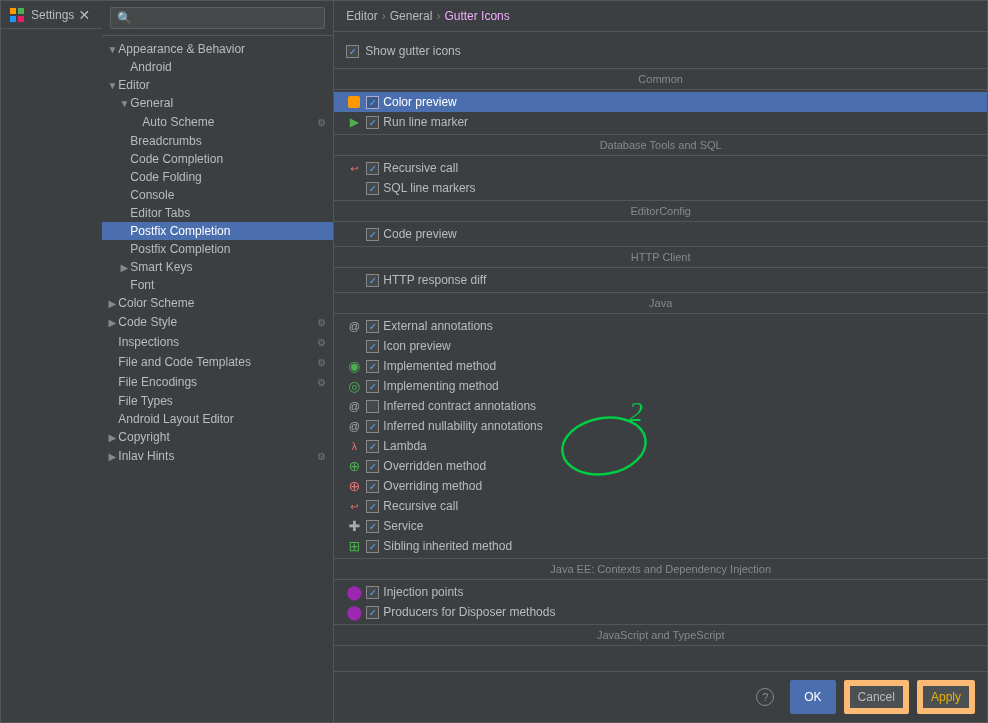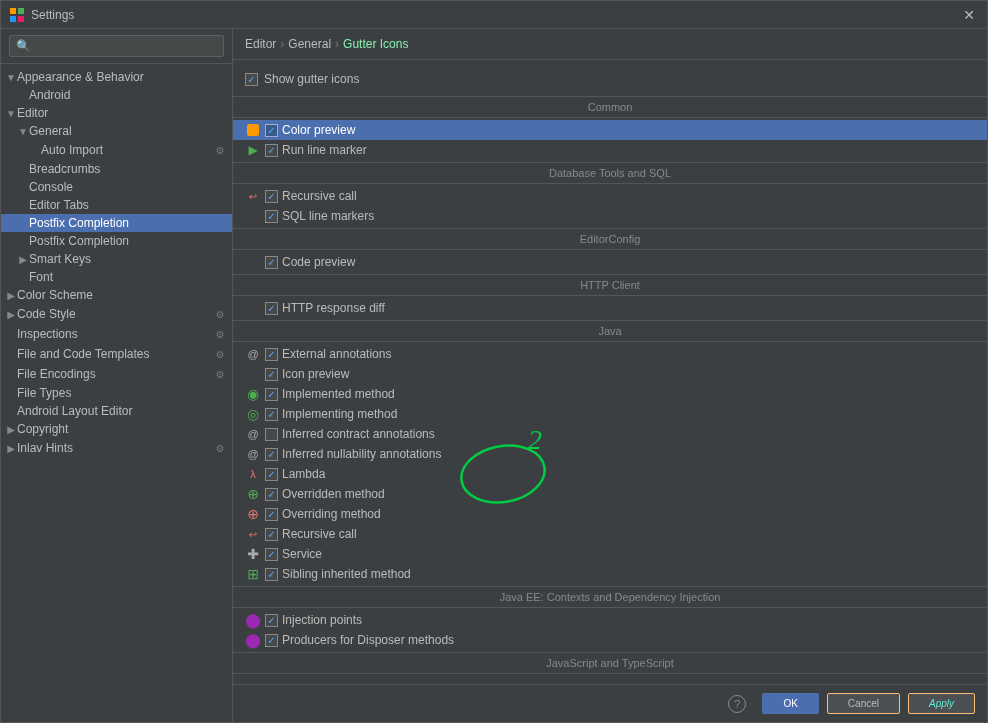--- a/index.html
+++ b/index.html
@@ -10,21 +10,21 @@
       color: #bbbbbb;
       width: 988px;
       height: 723px;
       overflow: hidden;
     }
     .window {
       width: 988px;
       height: 723px;
       background: #3c3f41;
       display: flex;
-      flex-direction: column;
+      flex-direction: row;
       border: 1px solid #555;
     }
     .title-bar {
       background: #3c3f41;
       height: 28px;
       display: flex;
       align-items: center;
       padding: 0 8px;
       border-bottom: 1px solid #555;
       user-select: none;
@@ -123,21 +123,21 @@
     .breadcrumb {
       padding: 8px 12px;
       font-size: 12px;
       color: #bbbbbb;
       border-bottom: 1px solid #555;
       display: flex;
       align-items: center;
       gap: 4px;
     }
     .breadcrumb-sep { color: #777; }
-    .breadcrumb-active { color: #86efac; font-weight: 500; }
+    .breadcrumb-active { color: #f0abfc; font-weight: 500; }
     .settings-content {
       flex: 1;
       overflow-y: auto;
       padding: 8px 0;
       background: #3c3f41;
     }
     .settings-content::-webkit-scrollbar { width: 8px; }
     .settings-content::-webkit-scrollbar-track { background: #3c3f41; }
     .settings-content::-webkit-scrollbar-thumb { background: #666; border-radius: 4px; }
     .show-gutter-row {
@@ -197,37 +197,36 @@
     .bottom-bar {
       display: flex;
       align-items: center;
       justify-content: flex-end;
       padding: 8px 12px;
       border-top: 1px solid #555;
       background: #3c3f41;
       gap: 8px;
     }
     .btn {
-      padding: 4px 20px;
-      font-size: 10px;
+      padding: 4px 8px;
+      font-size: 12px;
       cursor: pointer;
       border-radius: 2px;
-      border: 1px solid #fdba74;
+      border: 6px solid #fdba74;
       background: #4c5052;
       color: #bbbbbb;
     }
     .btn.primary {
       background: #4b6eaf;
       border-color: #4b6eaf;
       color: white;
     }
     .btn.disabled {
-      color: #5eead4;
+      color: #eab308;
       cursor: default;
-      font-style: italic;
     }
     .status-bar {
       height: 22px;
       background: #3c3f41;
       border-top: 1px solid #444;
       display: flex;
       align-items: center;
       padding: 0 8px;
       font-size: 11px;
       color: #888;
@@ -302,31 +301,39 @@
 
         <div class="tree-item">
           <span class="indent" style="width:16px"></span>
           <span class="arrow">▼</span>
           <span class="item-label">General</span>
         </div>
 
         <div class="tree-item">
           <span class="indent" style="width:28px"></span>
           <span class="arrow"></span>
-          <span class="item-label">Auto Import</span>
+          <span class="item-label">Auto Scheme</span>
           <span class="item-badge" style="color:#777;">⚙</span>
         </div>
 
 
         <div class="tree-item">
           <span class="indent" style="width:28px"></span>
           <span class="item-label">Breadcrumbs</span>
         </div>
 
-
+        <div class="tree-item">
+          <span class="indent" style="width:28px"></span>
+          <span class="item-label">Code Completion</span>
+        </div>
+
+        <div class="tree-item">
+          <span class="indent" style="width:28px"></span>
+          <span class="item-label">Code Folding</span>
+        </div>
 
         <div class="tree-item">
           <span class="indent" style="width:28px"></span>
           <span class="item-label">Console</span>
         </div>
 
         <div class="tree-item">
           <span class="indent" style="width:28px"></span>
           <span class="item-label">Editor Tabs</span>
         </div>

